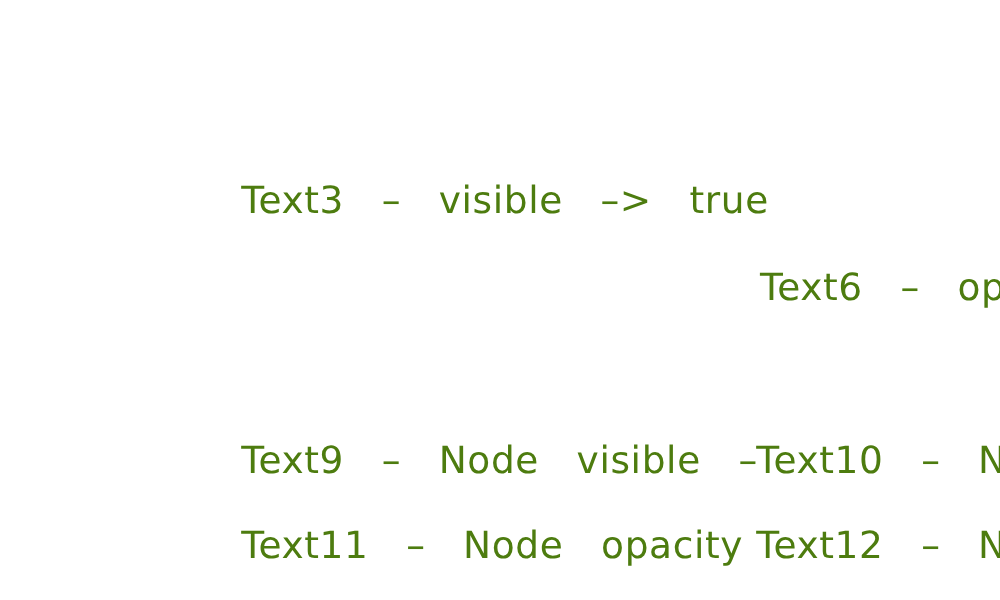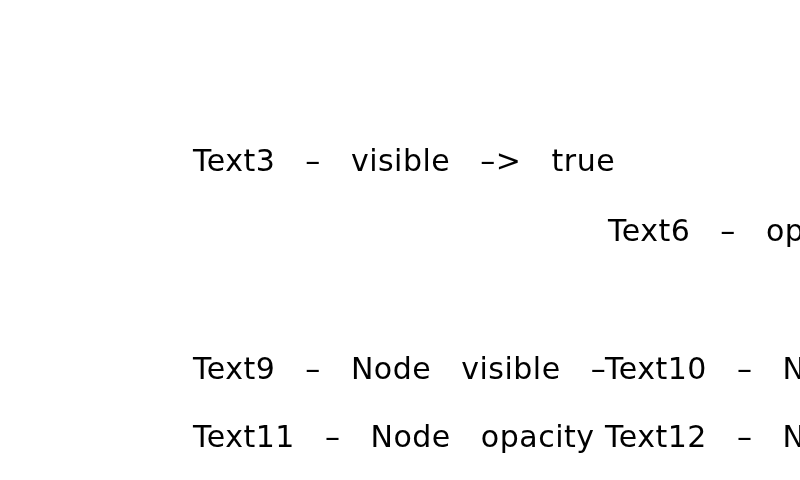--- a/index.html
+++ b/index.html
@@ -23,21 +23,21 @@
     top: 0;
     width: 800px;
     height: 480px;
     overflow: hidden;
   }
 
   
   .text-run {
     position: absolute;
     white-space: pre;
-    color: #000000;
+    color: #4d7c0f;
     font-size: 30px;
     line-height: 30px;
     letter-spacing: 0.5px;
     word-spacing: 5px;
     font-weight: 400;
     -webkit-font-smoothing: antialiased;
   }
 
   
   .text-run.occluding {

